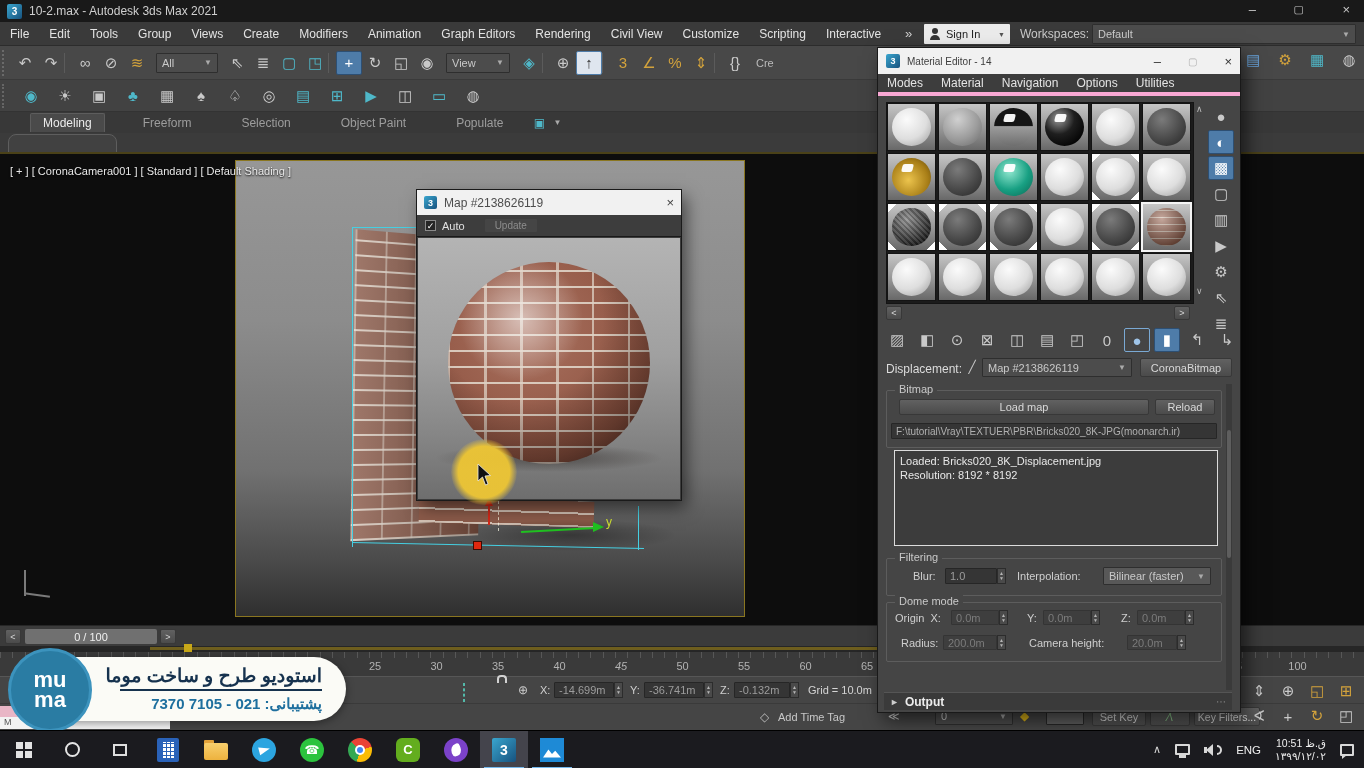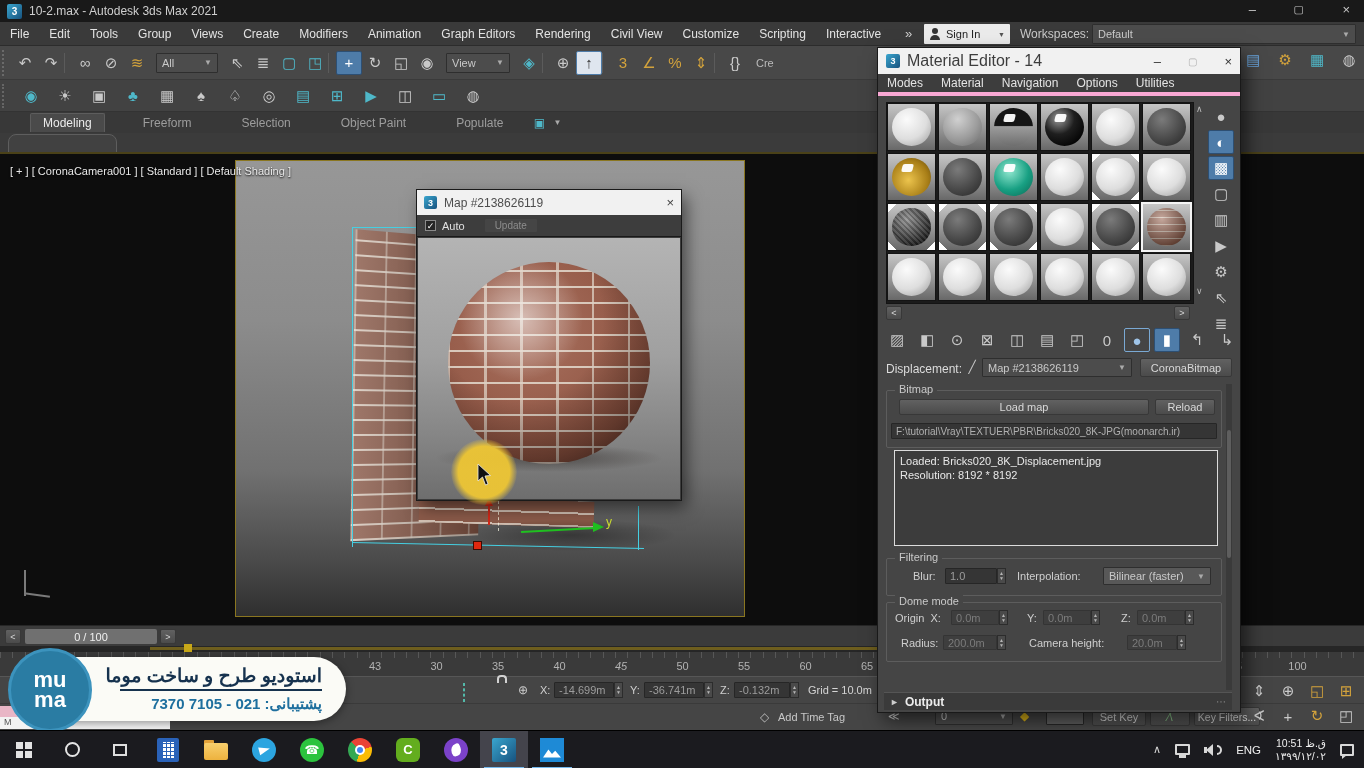--- a/index.html
+++ b/index.html
@@ -329,21 +329,21 @@
 
   <div class="abs" style="left:0;top:646px;width:1364px;height:6px;background:#262626">
     <div class="abs" style="left:150px;top:1px;width:728px;height:3px;background:#6e5e1e"></div>
     <div class="abs" style="left:184px;top:-2px;width:8px;height:8px;background:#c8a818"></div>
   </div>
 
   <div class="abs" style="left:0;top:652px;width:1364px;height:24px;background:#3a3a3a;
     background-image:repeating-linear-gradient(90deg,#575757 0 1px,rgba(0,0,0,0) 1px 12.3px);
     background-size:100% 6px;background-repeat:no-repeat">
     <div id="ruler-nums" class="abs" style="inset:0">
-        <span class="tick" style="left: 362px;">43</span>
+        <span class="tick" style="left: 362px;">25</span>
         <span class="tick" style="left: 423.5px;">30</span>
         <span class="tick" style="left: 485px;">35</span>
         <span class="tick" style="left: 546.5px;">40</span>
         <span class="tick" style="left: 608px; font-style: italic;">45</span>
         <span class="tick" style="left: 669.5px;">50</span>
         <span class="tick" style="left: 731px;">55</span>
         <span class="tick" style="left: 792.5px;">60</span>
         <span class="tick" style="left: 854px;">65</span>
         <span class="tick" style="left: 915.5px;">70</span>
         <span class="tick" style="left: 977px;">75</span>
@@ -396,21 +396,21 @@
       <span class="icn">∢</span>
       <span class="icn">+</span>
       <span class="icn gold">↻</span>
       <span class="icn">◰</span>
     </div>
 
   <div class="abs" style="left:878px;top:48px;width:362px;height:664px;z-index:30;background:#454545;
     box-shadow:0 0 0 1px #191919,6px 8px 18px rgba(0,0,0,.6)">
     <div class="flex" style="height:26px;background:#f1f1f1;padding:0 8px;gap:7px">
       <span class="logo3" style="width:14px;height:14px;font-size:9px">3</span>
-      <span style="font-size:16px;color:#3d3d3d">Material Editor - 14</span>
+      <span style="font-size:10px;color:#3d3d3d">Material Editor - 14</span>
       <span style="margin-left:auto;color:#333;font-size:13px;padding:0 10px">–</span>
       <span style="color:#b0b0b0;font-size:10px;padding:0 10px">▢</span>
       <span style="color:#333;font-size:13px;padding-left:10px">×</span>
     </div>
     <div class="flex" style="height:22px;background:#3d3d3d;border-bottom:4px solid #f9a8d4">
         <span class="memenu">Modes</span>
         <span class="memenu">Material</span>
         <span class="memenu">Navigation</span>
         <span class="memenu">Options</span>
         <span class="memenu">Utilities</span>

